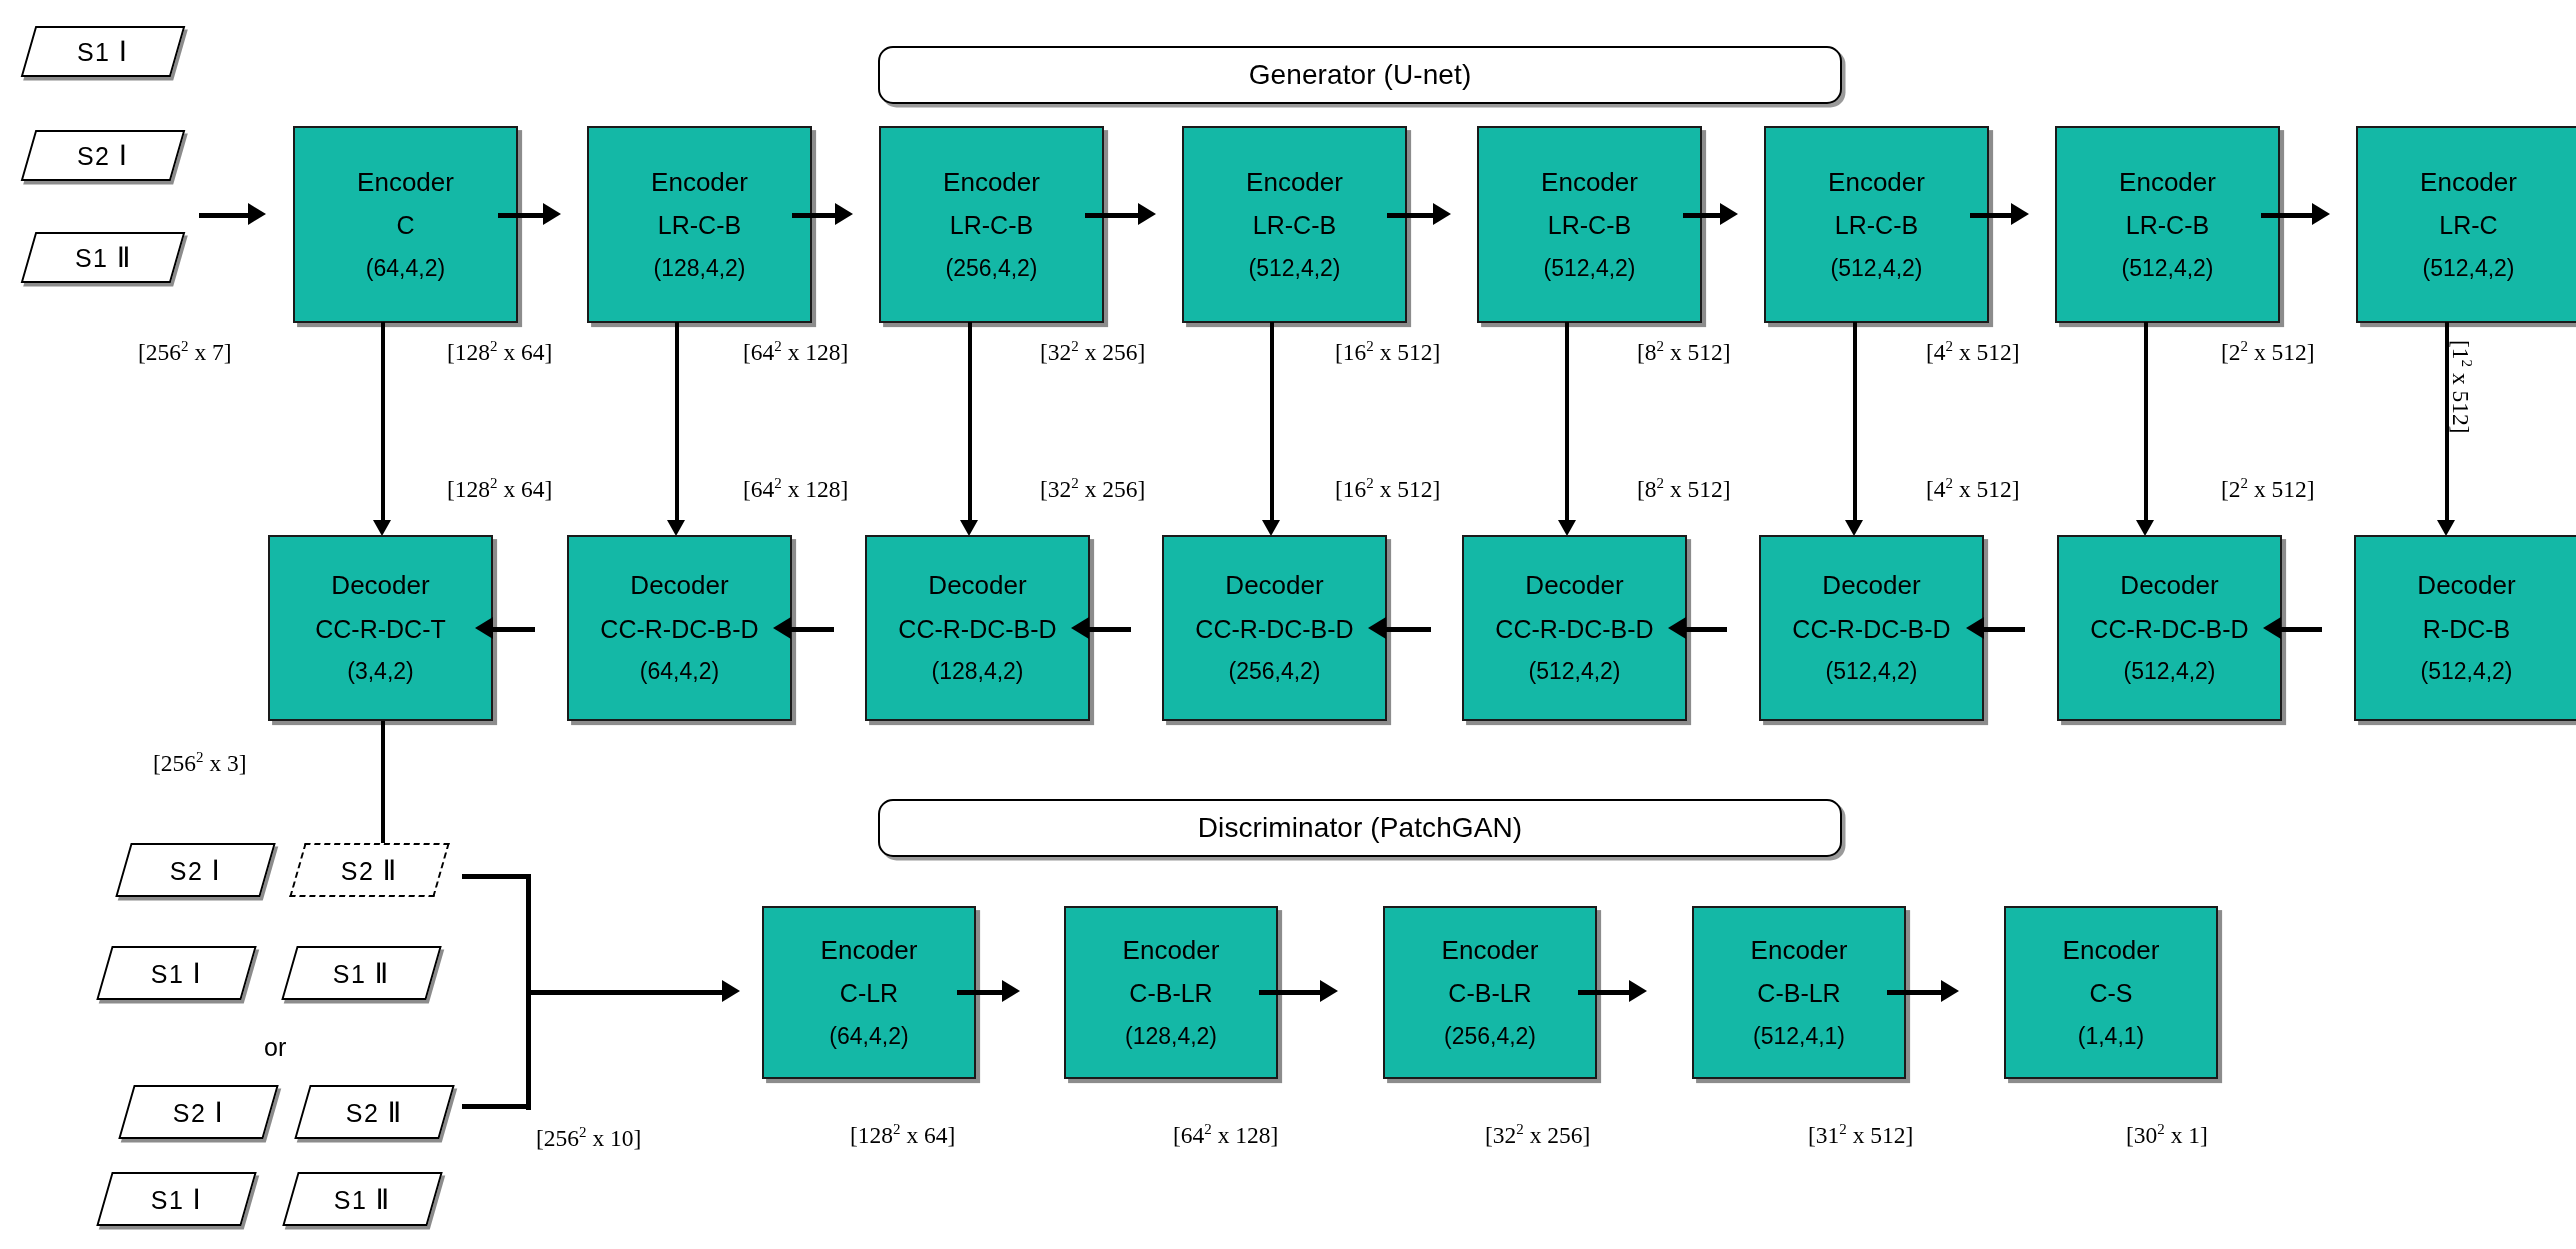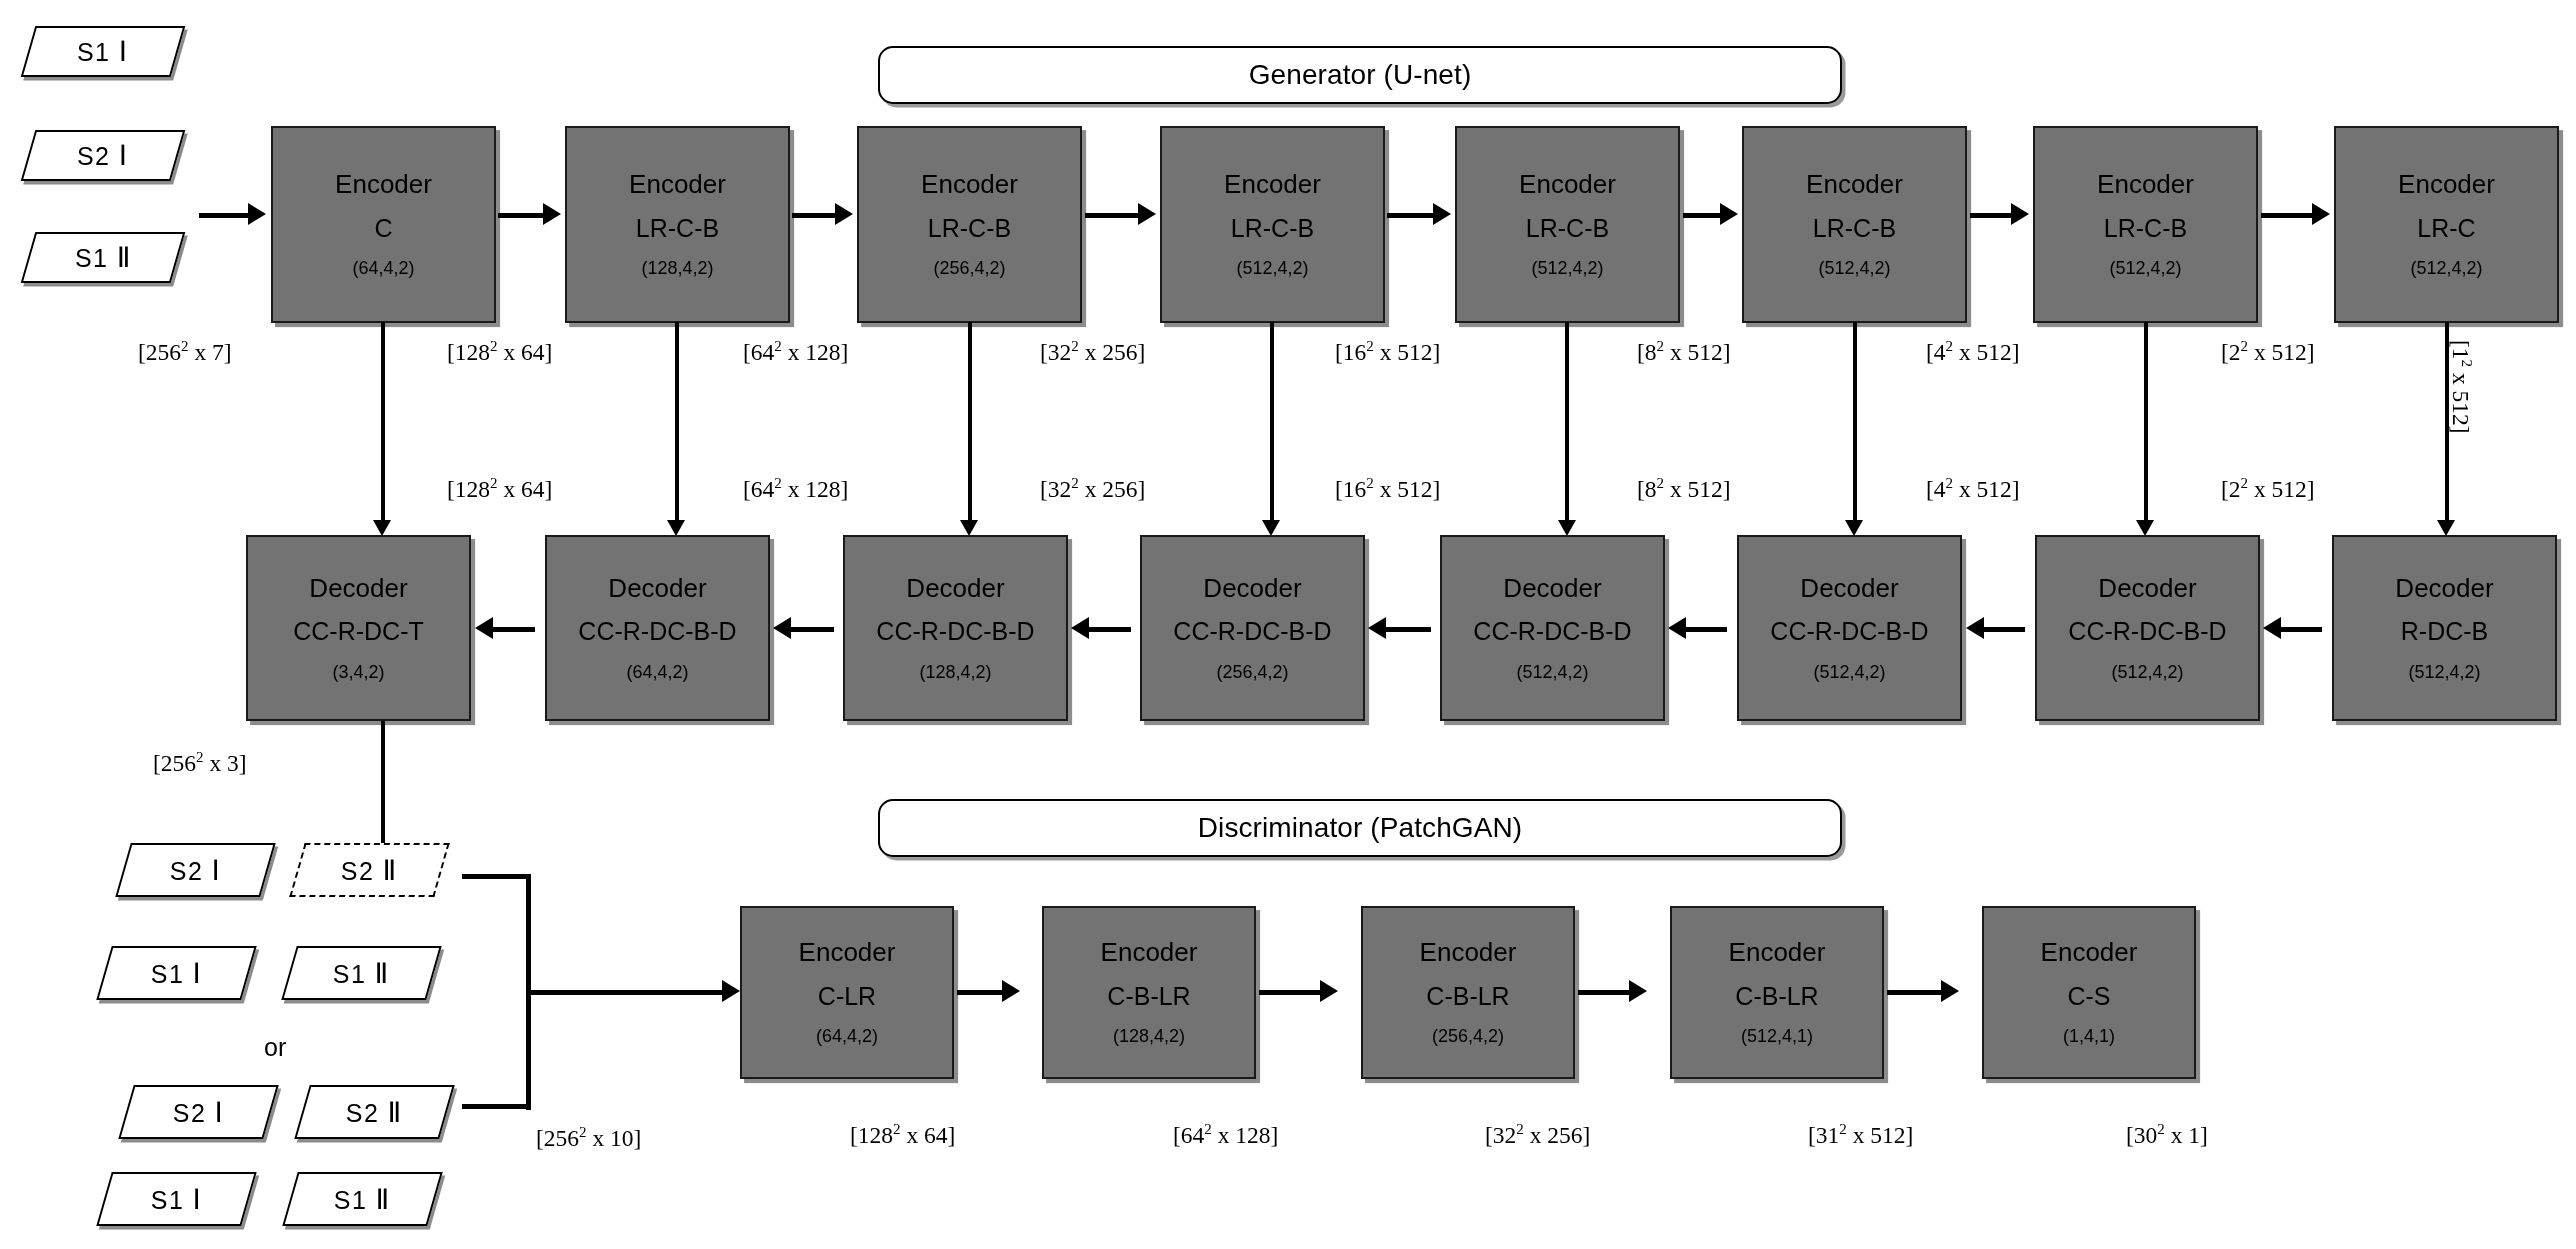--- a/index.html
+++ b/index.html
@@ -25,31 +25,32 @@
     box-shadow:3.5px 3.5px 0 0 #9a9a9a;
     display:flex;align-items:center;justify-content:center;
     font-size:28px;
     letter-spacing:0.1px;
     color:#000;
   }
 
   
   .block{
     border:2.1px solid #1a1a1a;
-    background:#737373;
+    background:#14b8a6;
     box-shadow:4.1px 4.1px 0 0 #8c8c8c;
     display:flex;flex-direction:column;
     align-items:center;justify-content:center;
     text-align:center;
     line-height:1.02;
     color:#000;
+    margin-left:22px;
   }
   .block .l1{font-size:26px;margin-bottom:18px;}
   .block .l2{font-size:25px;margin-bottom:18px;white-space:nowrap;}
-  .block .l3{font-size:18px;white-space:nowrap;}
+  .block .l3{font-size:23px;white-space:nowrap;}
 
   
   .pgram{
     display:flex;align-items:center;justify-content:center;
     font-size:25px;
     color:#000;
     background:#fff;
     border:2.1px solid #000;
     box-shadow:3.5px 3.5px 0 0 #8c8c8c;
     transform:skewX(-16deg);

